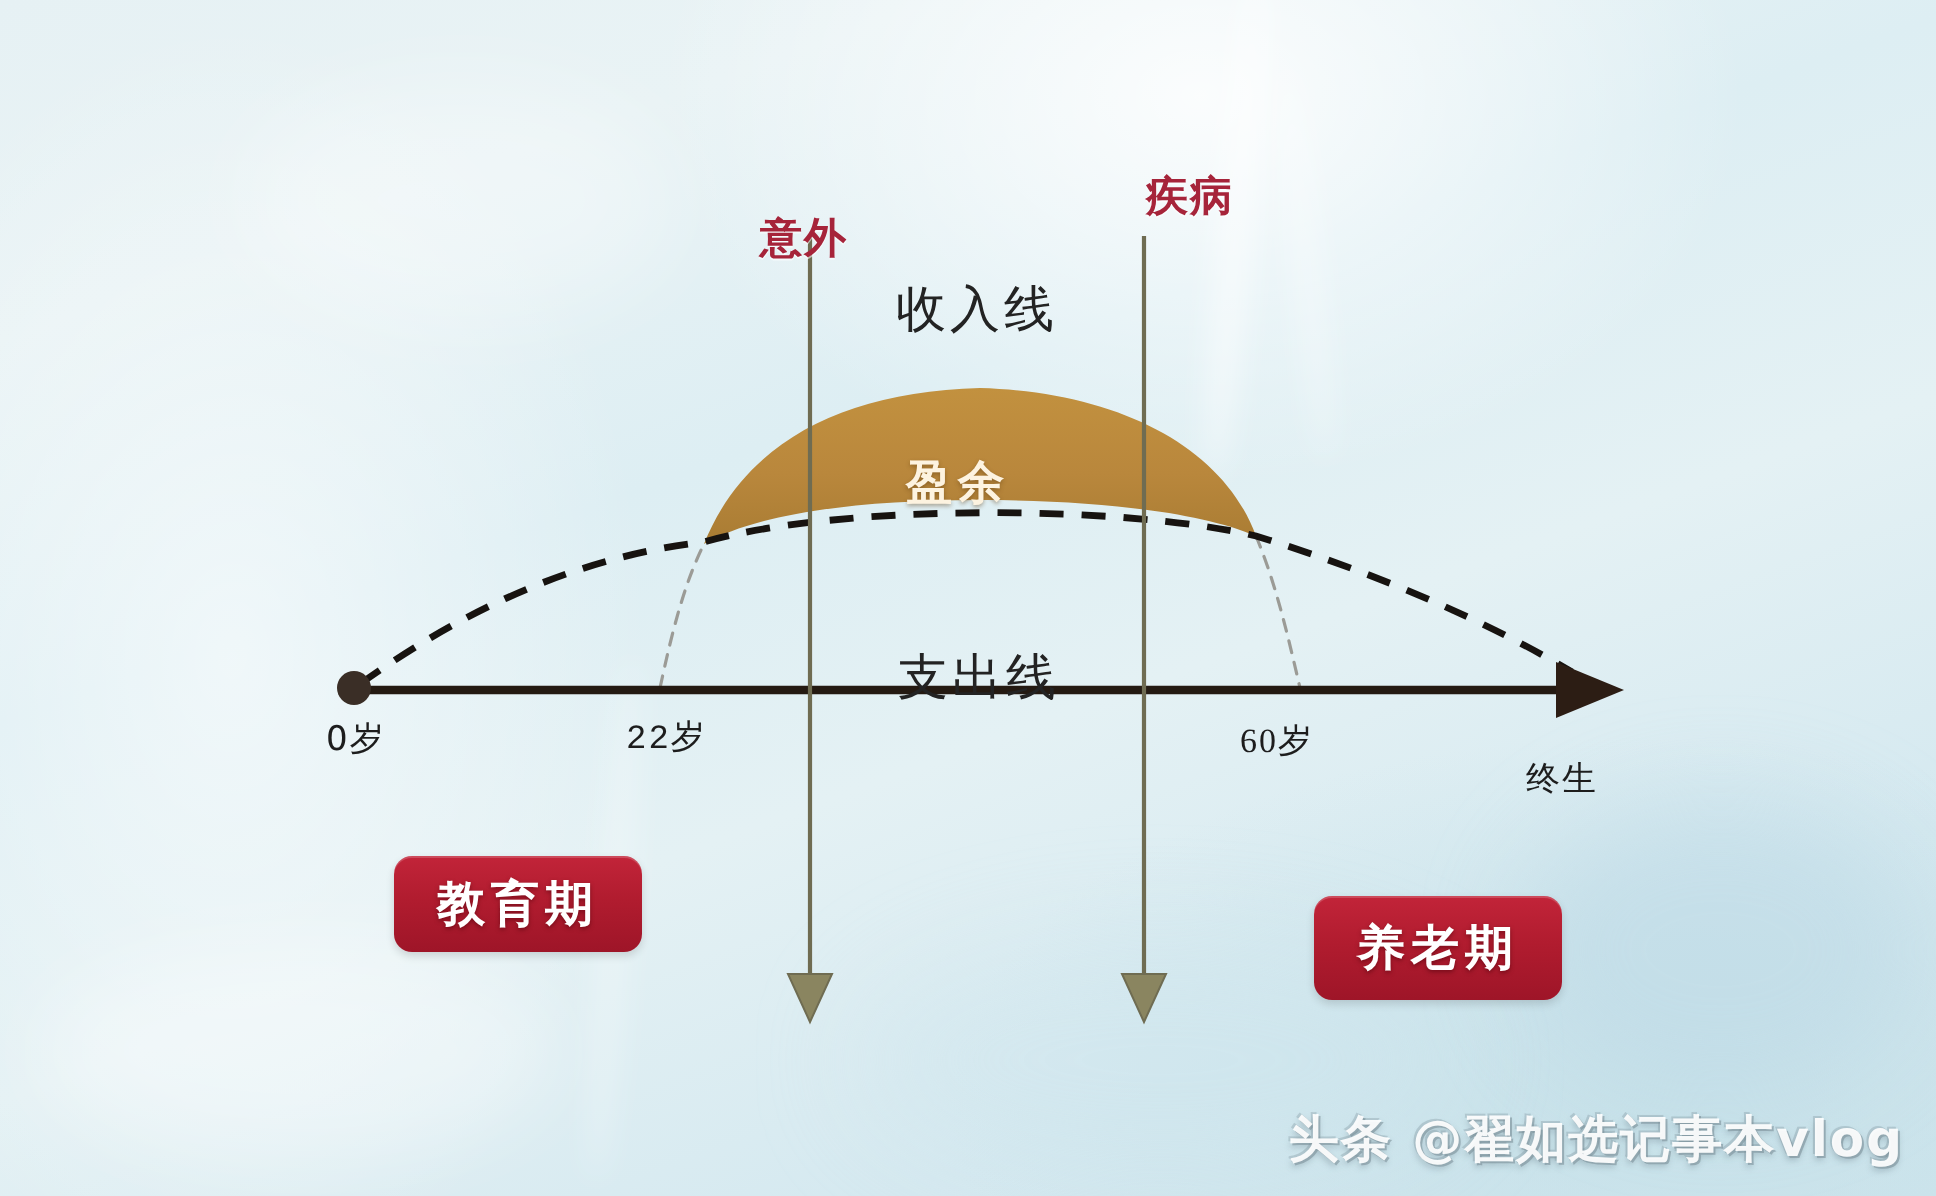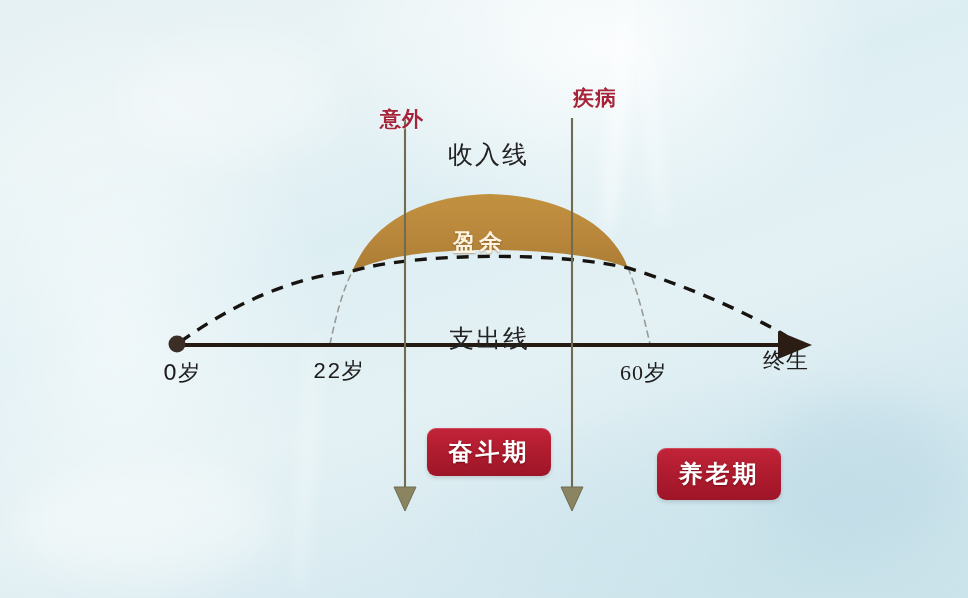--- a/index.html
+++ b/index.html
@@ -72,21 +72,21 @@
     color: #fdf3e0;
     font-size: 23px;
     font-weight: 700;
     letter-spacing: 3px;
     text-shadow: 0 1px 2px rgba(90,58,16,0.45);
     margin-top: 21px;
   }
 
   .axis-tick {
     color: #1d1d1d;
-    font-size: 22px;
+    font-size: 17px;
     font-weight: 400;
     letter-spacing: 1px;
   }
 
   .badge {
     position: absolute;
     display: flex;
     align-items: center;
     justify-content: center;
     color: #ffffff;
@@ -171,25 +171,26 @@
   <div class="lbl surplus-text" style="left:453px; top:210px;">盈余</div>
 
   <div class="lbl chart-text" style="left:449px; top:285px;margin-top:41px;">支出线</div>
 
   <div class="lbl axis-tick" style="left:163px; top:362px;">0岁</div>
 
   <div class="lbl axis-tick" style="left:313px; top:362px;font-family:Liberation Mono, monospace;">22岁</div>
 
   <div class="lbl axis-tick" style="left:620px; top:362px;font-family:Liberation Serif, serif;">60岁</div>
 
-  <div class="lbl axis-tick" style="left:763px; top:350px;">终生</div>
+  <div class="lbl axis-tick" style="left:763px; top:382px;">终生</div>
 
+  <div class="badge" style="left:197px; top:428px; width:124px; height:48px;">
+    <span>教育期</span>
+  </div>
 
-  <div class="badge" style="left:427px; top:428px; width:124px; height:48px;">
-    <span>奋斗期</span>
-  </div>
 
   <div class="badge" style="left:657px; top:448px; width:124px; height:52px;">
     <span>养老期</span>
   </div>
 
+  <div id="watermark">头条 @翟如选记事本vlog</div>
 
 </div>
 
 </body></html>

